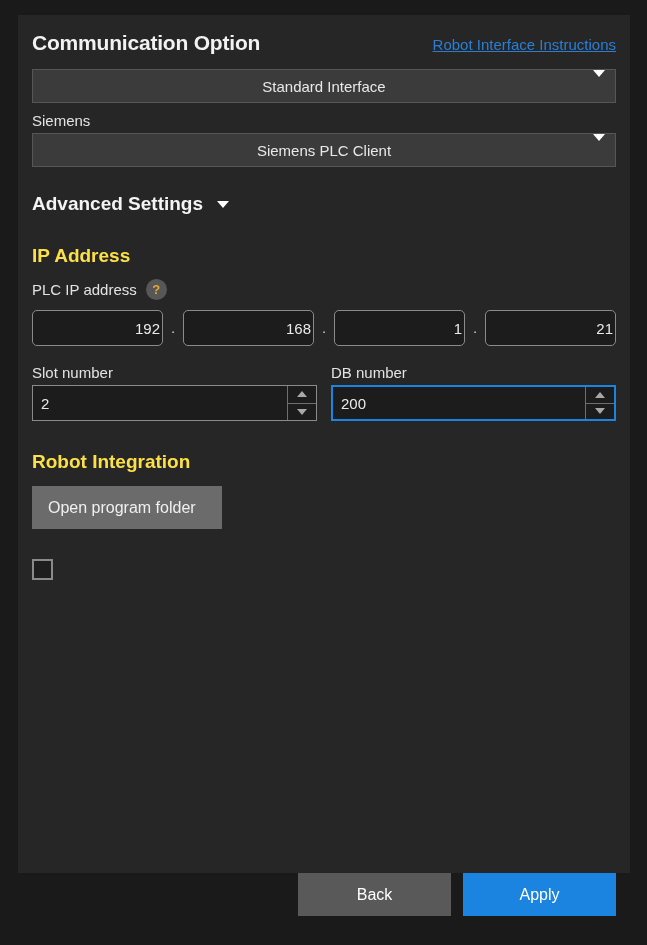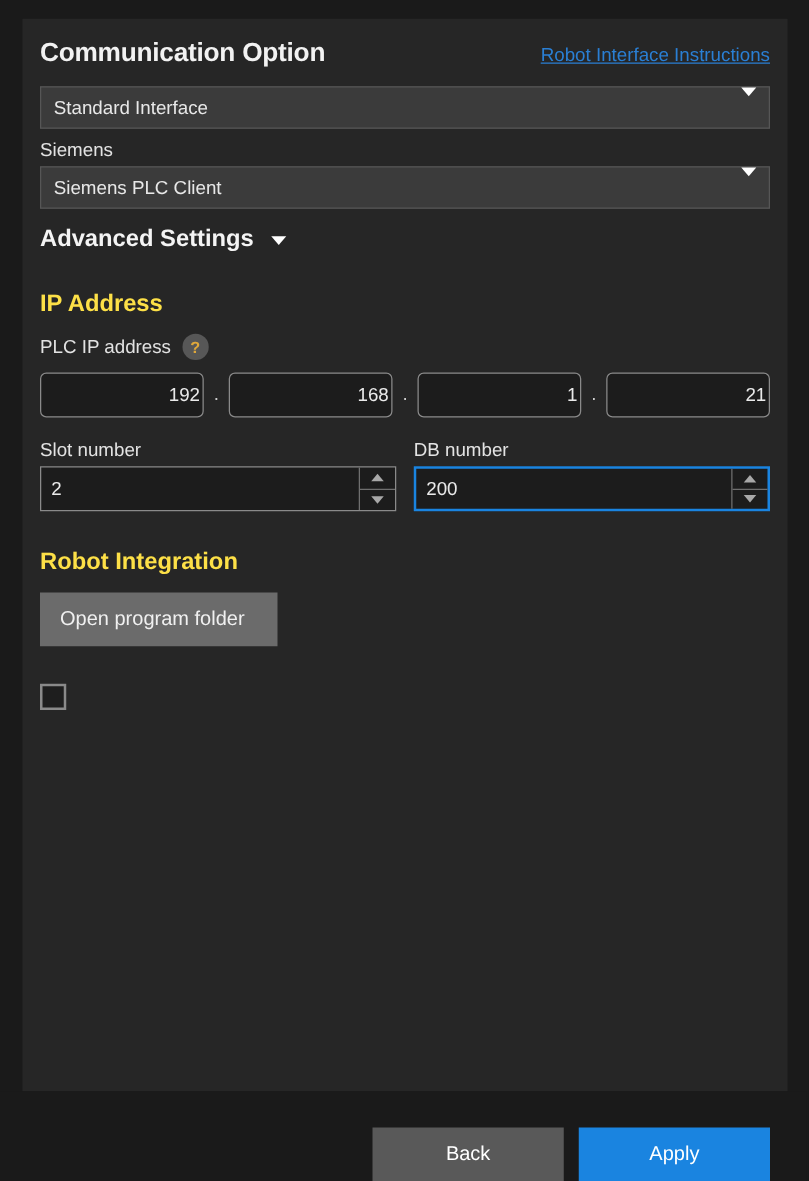--- a/index.html
+++ b/index.html
@@ -52,20 +52,21 @@
     position: relative;
     height: 34px;
     background: #3b3b3b;
     border: 1px solid #565656;
     box-sizing: border-box;
     display: flex;
     align-items: center;
     padding: 0 10px;
     margin-top: 4px;
     cursor: pointer;
+    justify-content: center;
   }
   .combo-value {
     font-size: 15px;
     color: #e8e8e8;
   }
   .combo .caret {
     position: absolute;
     right: 10px;
     top: 50%;
     transform: translateY(-50%);
@@ -79,21 +80,21 @@
   .field-label {
     font-size: 15px;
     color: #e3e3e3;
     margin-top: 9px;
     margin-bottom: 1px;
   }
   .adv-row {
     display: flex;
     align-items: center;
     gap: 14px;
-    margin-top: 14px;
+    margin-top: 26px;
     cursor: pointer;
   }
   .adv-title {
     font-size: 19px;
     font-weight: bold;
     color: #f4f4f4;
   }
   .caret-sm {
     width: 0; height: 0;
     border-left: 6px solid transparent;
@@ -242,21 +243,21 @@
     color: #e9e9e9;
   }
   .footer {
     position: absolute;
     left: 0;
     bottom: 0;
     width: 645px;
     height: 72px;
     background: #1a1a1a;
     display: flex;
-    align-items: flex-end;
+    align-items: flex-start;
     justify-content: flex-end;
     padding-right: 29px;
     box-sizing: border-box;
     gap: 12px;
   }
   .footer-btn {
     width: 153px;
     height: 43px;
     border: none;
     font-size: 16px;

